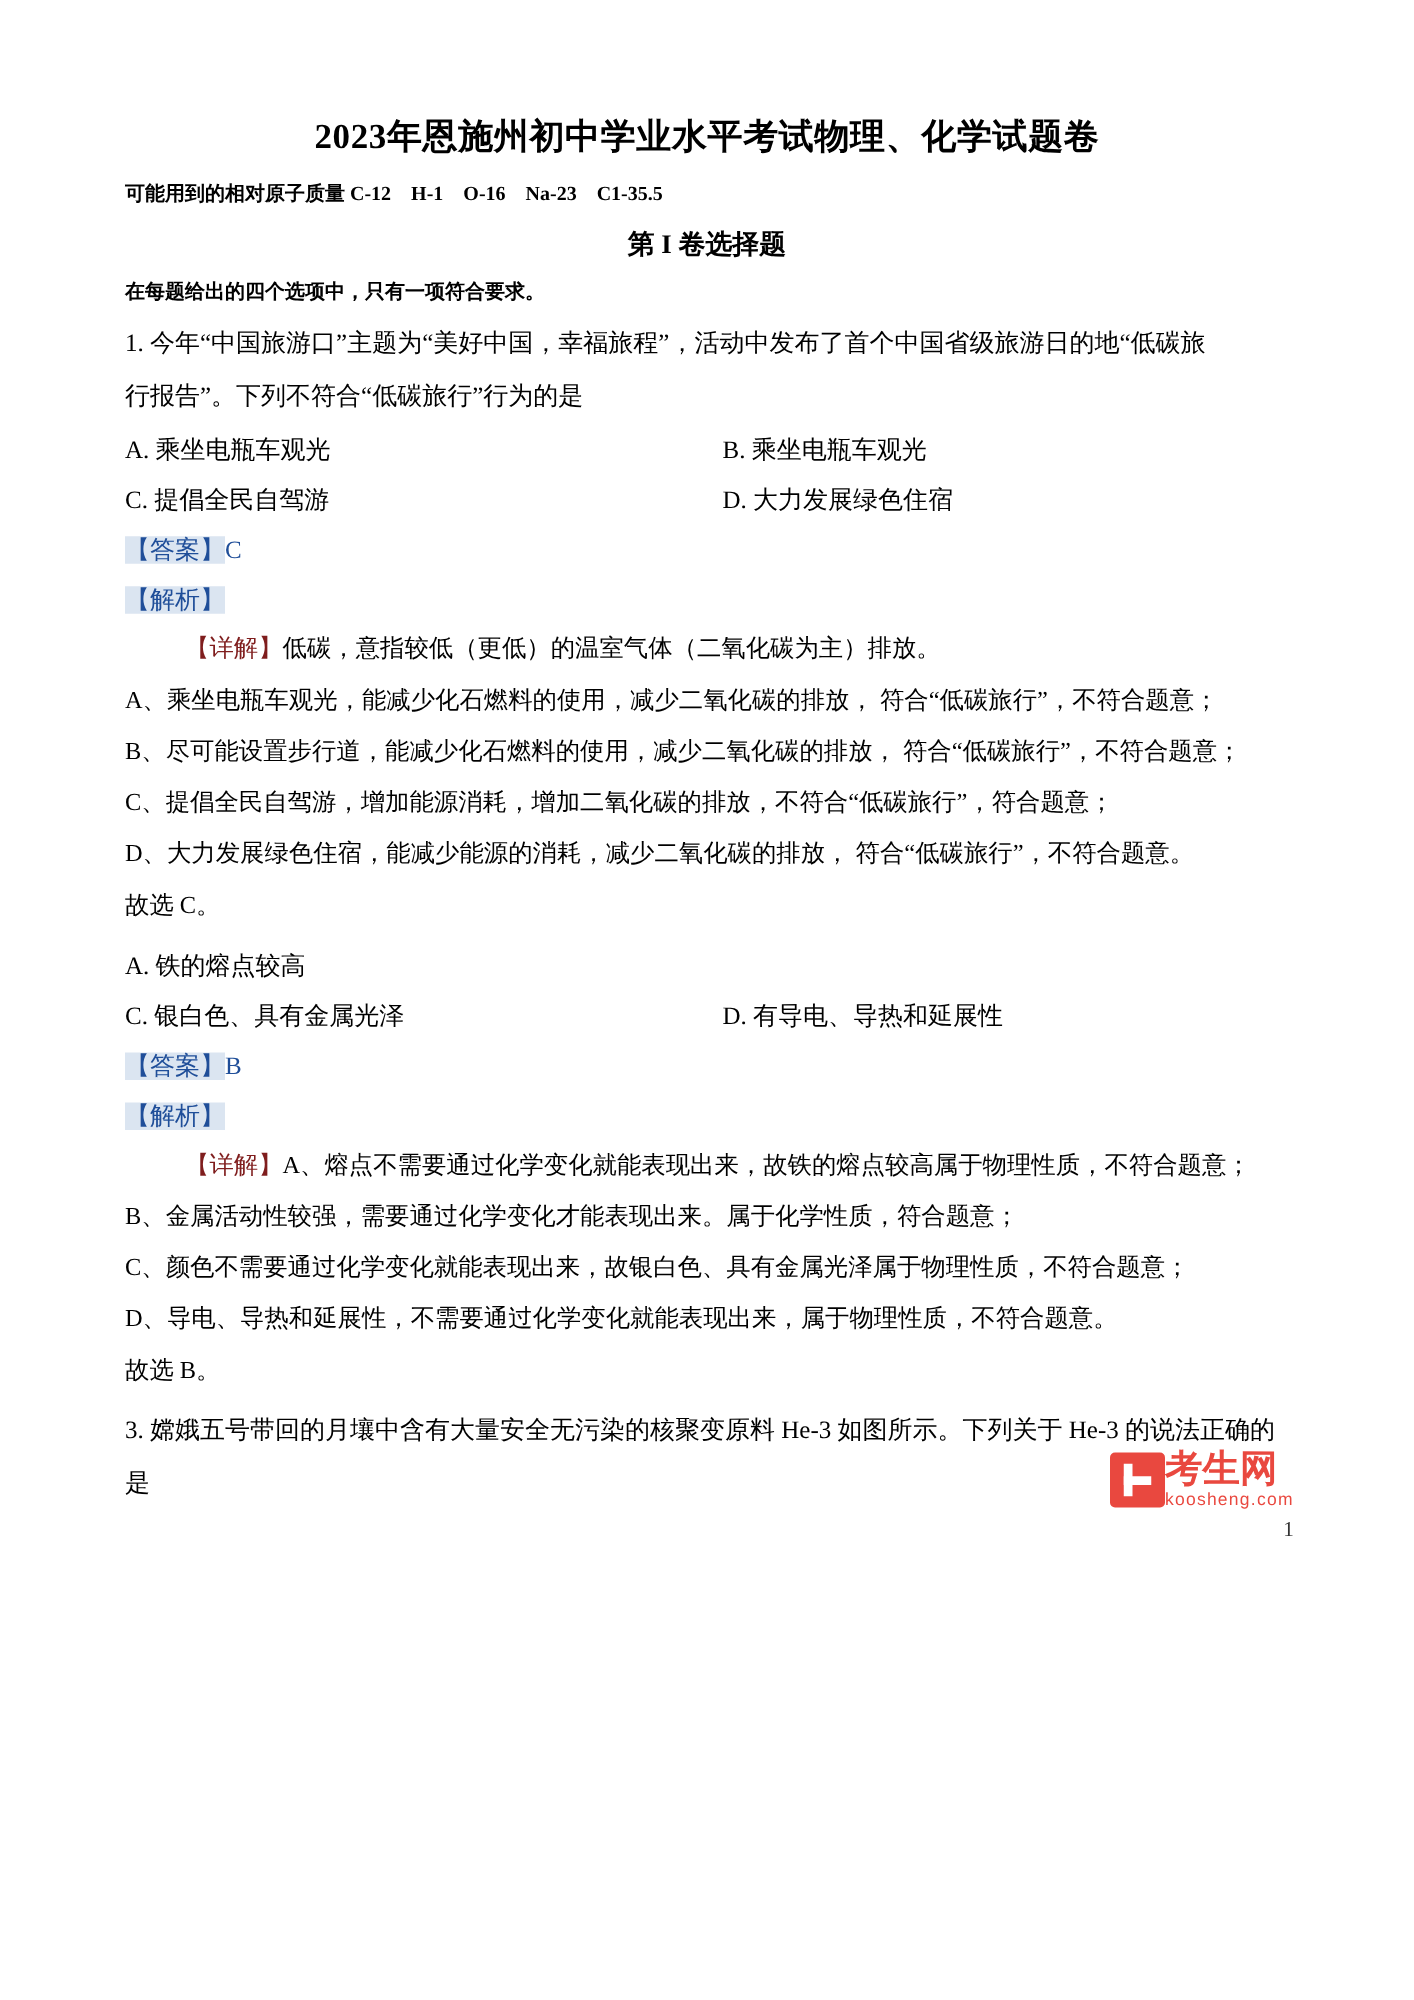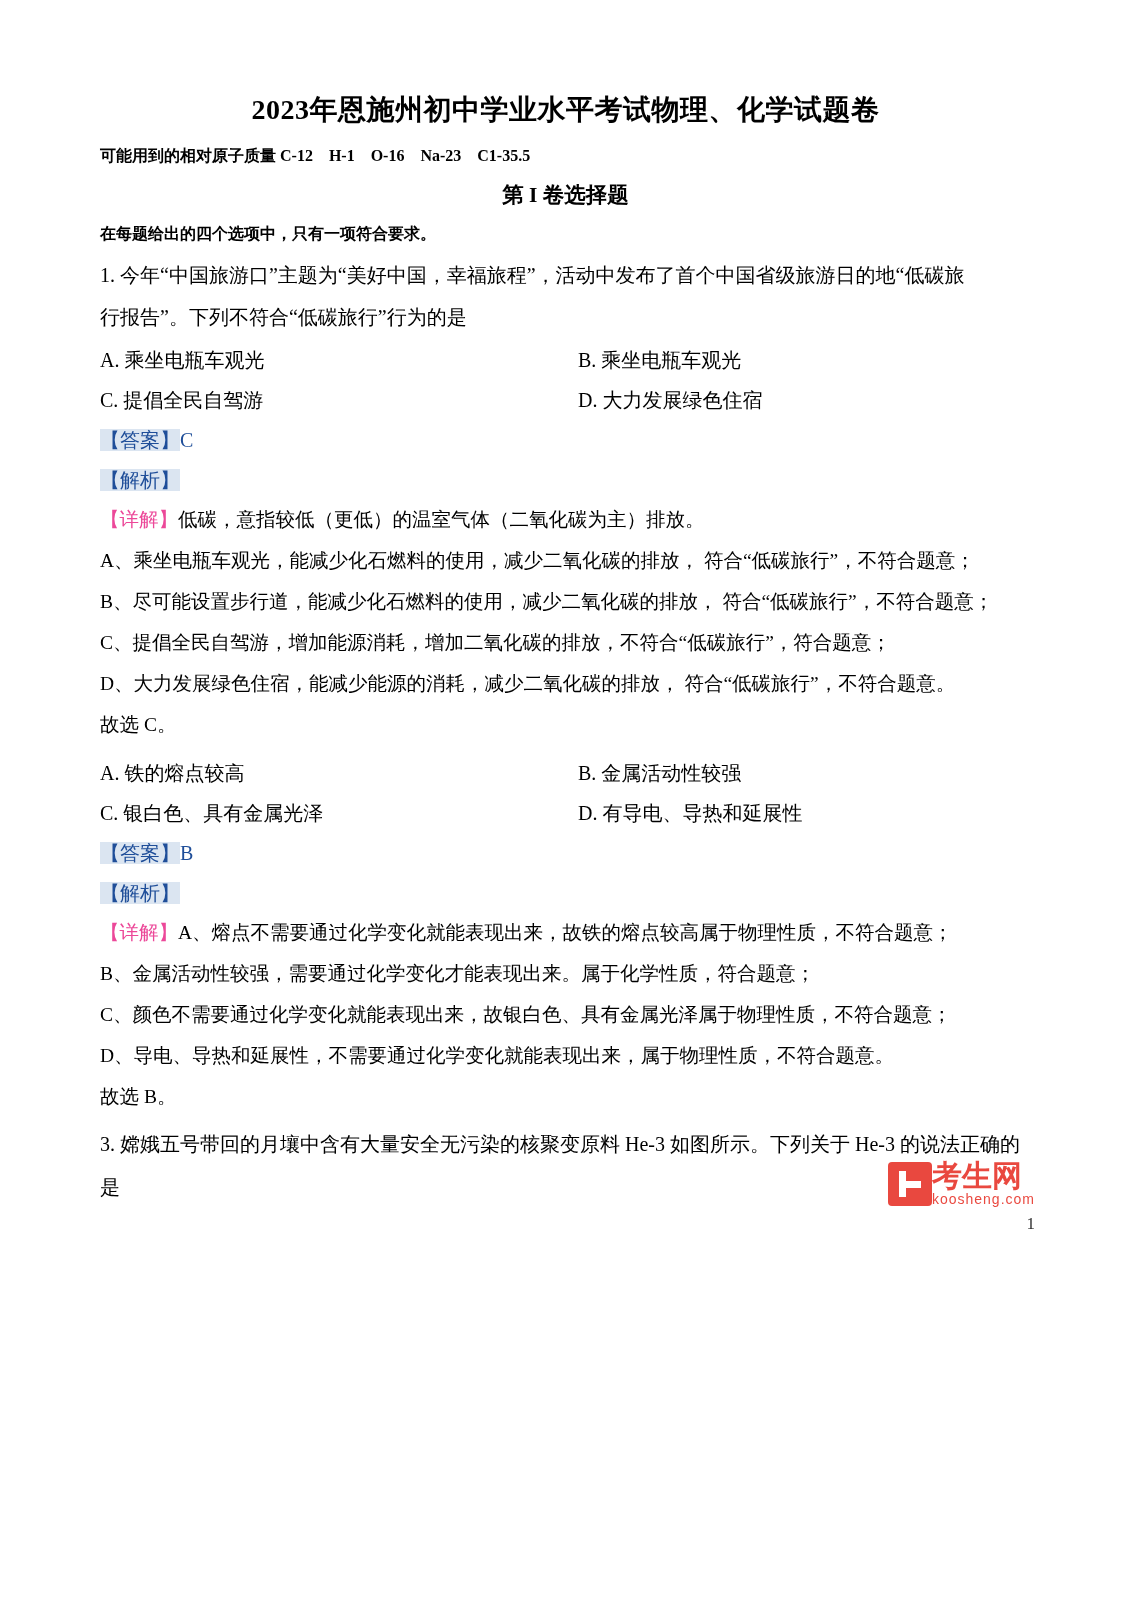--- a/index.html
+++ b/index.html
@@ -79,21 +79,22 @@
     color: #1f4e99;
     background: #dbe5f1;
   }
   .para {
     font-size: 19.5px;
     line-height: 1.75;
     margin: 0 0 7px 0;
     text-align: justify;
   }
   .para .tag {
-    color: #ec4899;
+    color: #7f1d1d;
+    margin-left: 48px;
   }
   .gap-sm { height: 6px; }
   .page-num {
     position: absolute;
     right: 96px;
     bottom: 18px;
     font-size: 17px;
     color: #333;
   }
   .watermark {
@@ -186,21 +187,20 @@
     <div class="para">C、提倡全民自驾游，增加能源消耗，增加二氧化碳的排放，不符合“低碳旅行”，符合题意；</div>
     <div class="para">D、大力发展绿色住宿，能减少能源的消耗，减少二氧化碳的排放，  符合“低碳旅行”，不符合题意。</div>
     <div class="para">故选 C。</div>
   </div>
 
   <div class="gap-sm"></div>
 
   <div>
     <div class="opts">
       <div class="opt a">A. 铁的熔点较高</div>
-      <div class="opt b">B. 金属活动性较强</div>
     </div>
     <div class="opts">
       <div class="opt c">C. 银白色、具有金属光泽</div>
       <div class="opt d">D. 有导电、导热和延展性</div>
     </div>
     <div class="ans">
       <span class="tag-hi">【答案】</span><span>B</span>
     </div>
     <div class="ans">
       <span class="tag-hi">【解析】</span>

